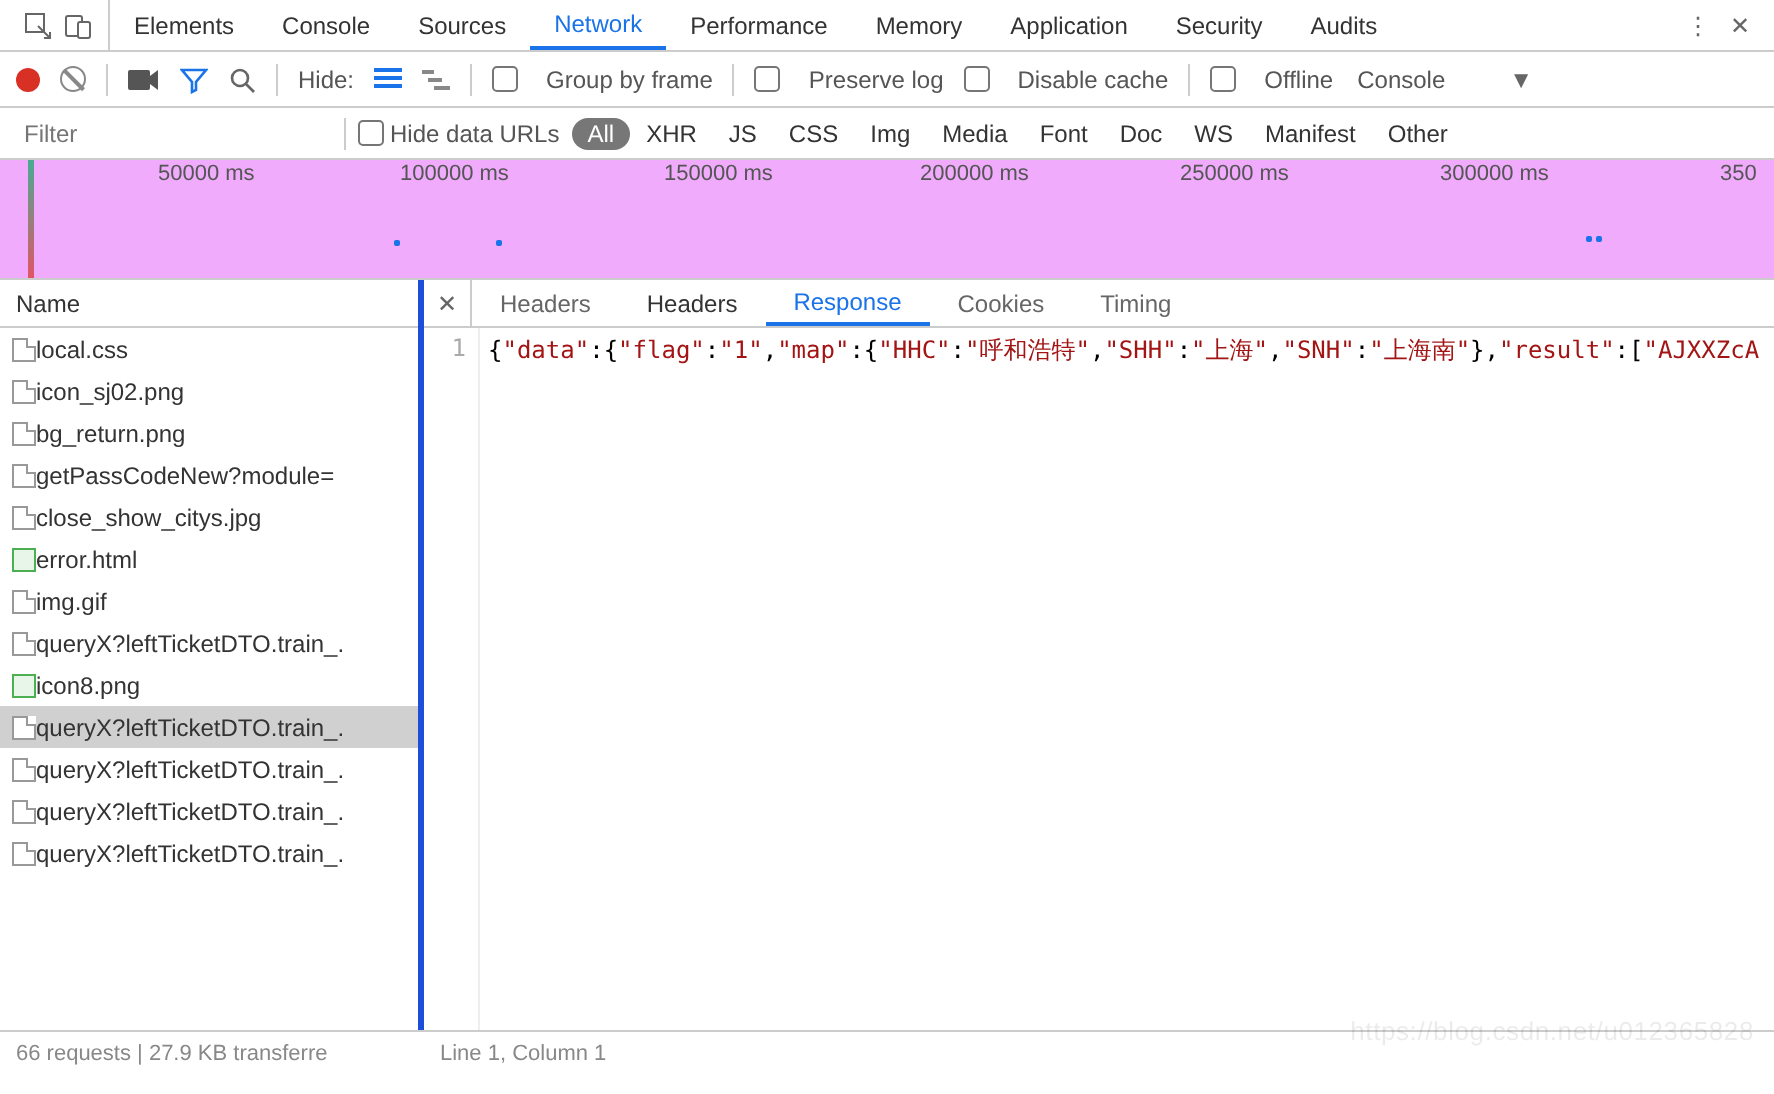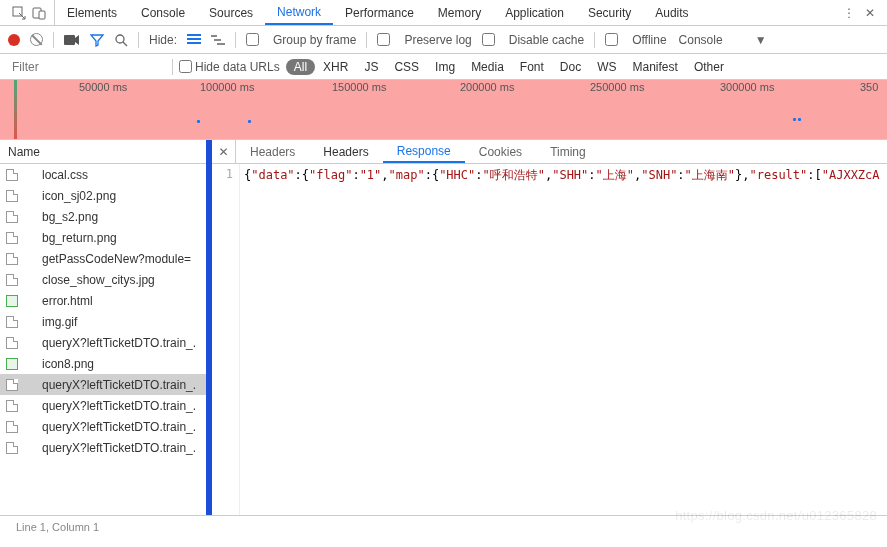--- a/index.html
+++ b/index.html
@@ -25,33 +25,33 @@
   .toolbar .dropdown { color: #666; margin-left: 22px; }
 
   .filterbar { height: 26px; display: flex; align-items: center; border-bottom: 1px solid #ccc; padding: 0 6px; gap: 6px; }
   .filterbar input.filter { border: none; outline: none; height: 20px; padding: 0 6px; width: 160px; font-size: 12px; color: #999; }
   .filterbar .sep { width: 1px; height: 16px; background: #ccc; }
   .filterbar label { display: flex; align-items: center; gap: 3px; color: #555; }
   .filterbar .type-row { display: flex; gap: 0; align-items: center; }
   .filterbar .type { padding: 1px 8px; color: #333; cursor: pointer; border-radius: 8px; }
   .filterbar .type.active { background: #777; color: #fff; }
 
-  .timeline { height: 60px; border-bottom: 1px solid #ccc; position: relative; background: #fca5a5; }
+  .timeline { height: 60px; border-bottom: 1px solid #ccc; position: relative; background: #f0abfc; }
   .timeline .ticks { position: absolute; top: 0; left: 0; right: 0; height: 18px; display: flex; }
   .timeline .tick { position: absolute; font-size: 11px; color: #555; top: 1px; }
   .timeline .activity { position: absolute; top: 18px; left: 0; right: 0; bottom: 0; }
   .timeline .marker { position: absolute; width: 3px; height: 3px; background: #1a73e8; border-radius: 1px; }
   .timeline .start-bar { position: absolute; left: 14px; top: 0; bottom: 0; width: 3px; background: linear-gradient(#0a6, #d93025); opacity: .7; }
 
   .split { display: flex; height: 376px; border-bottom: 1px solid #ccc; }
 
-  .left { width: 212px; border-right: 6px solid #1d4ed8; display: flex; flex-direction: column; }
+  .left { width: 212px; border-right: 3px solid #1d4ed8; display: flex; flex-direction: column; }
   .left .col-head { height: 24px; border-bottom: 1px solid #ccc; display: flex; align-items: center; padding: 0 8px; color: #333; }
   .left .list { flex: 1; overflow-y: auto; position: relative; }
-  .left .row { height: 21px; display: flex; align-items: center; gap: 24px; padding: 0 6px; cursor: pointer; white-space: nowrap; overflow: hidden; text-overflow: ellipsis; }
+  .left .row { height: 21px; display: flex; align-items: center; gap: 0; padding: 0 6px; cursor: pointer; white-space: nowrap; overflow: hidden; text-overflow: ellipsis; }
   .left .row .ficon { width: 12px; height: 12px; flex-shrink: 0; display: inline-block; }
   .left .row .ficon.doc { border: 1px solid #999; background: #fff; position: relative; }
   .left .row .ficon.doc::after { content: ""; position: absolute; right: -1px; top: -1px; width: 4px; height: 4px; background: #fff; border-left: 1px solid #999; border-bottom: 1px solid #999; }
   .left .row .ficon.img { border: 1px solid #4caf50; background: #e8f5e9; }
   .left .row.selected { background: #d0d0d0; }
   .left ::-webkit-scrollbar { width: 14px; }
   .left ::-webkit-scrollbar-thumb { background: #c0c0c0; border: 3px solid #f0f0f0; border-radius: 7px; }
   .left ::-webkit-scrollbar-track { background: #f0f0f0; }
 
   .right-pane { flex: 1; display: flex; flex-direction: column; min-width: 0; }
@@ -218,24 +218,20 @@
         <div class="row">
           <span class="ficon doc"></span>
           <span>local.css</span>
         </div>
         <div class="row">
           <span class="ficon doc"></span>
           <span>icon_sj02.png</span>
         </div>
         <div class="row">
           <span class="ficon doc"></span>
-          <span>bg_s2.png</span>
-        </div>
-        <div class="row">
-          <span class="ficon doc"></span>
           <span>bg_return.png</span>
         </div>
         <div class="row">
           <span class="ficon doc"></span>
           <span>getPassCodeNew?module=</span>
         </div>
         <div class="row">
           <span class="ficon doc"></span>
           <span>close_show_citys.jpg</span>
         </div>
@@ -290,16 +286,17 @@
         </div>
       <div class="code" id="code"><span class="p">{</span><span class="k">"data"</span><span class="p">:{</span><span class="k">"flag"</span><span class="p">:</span><span class="k">"1"</span><span class="p">,</span><span class="k">"map"</span><span class="p">:{</span><span class="k">"HHC"</span><span class="p">:</span><span class="k">"呼和浩特"</span><span class="p">,</span><span class="k">"SHH"</span><span class="p">:</span><span class="k">"上海"</span><span class="p">,</span><span class="k">"SNH"</span><span class="p">:</span><span class="k">"上海南"</span><span class="p">},</span><span class="k">"result"</span><span class="p">:[</span><span class="k">"AJXXZcA</span></div>
       <div class="hscroll">
           <div class="thumb"></div>
         </div>
     </div>
   </div>
 </div>
 
 <div class="status">
+  <div class="left-status">66 requests | 27.9 KB transferre</div>
   <div class="right-status">Line 1, Column 1</div>
 </div>
 
 <div class="watermark">https://blog.csdn.net/u012365828</div>
 
 </body></html>

